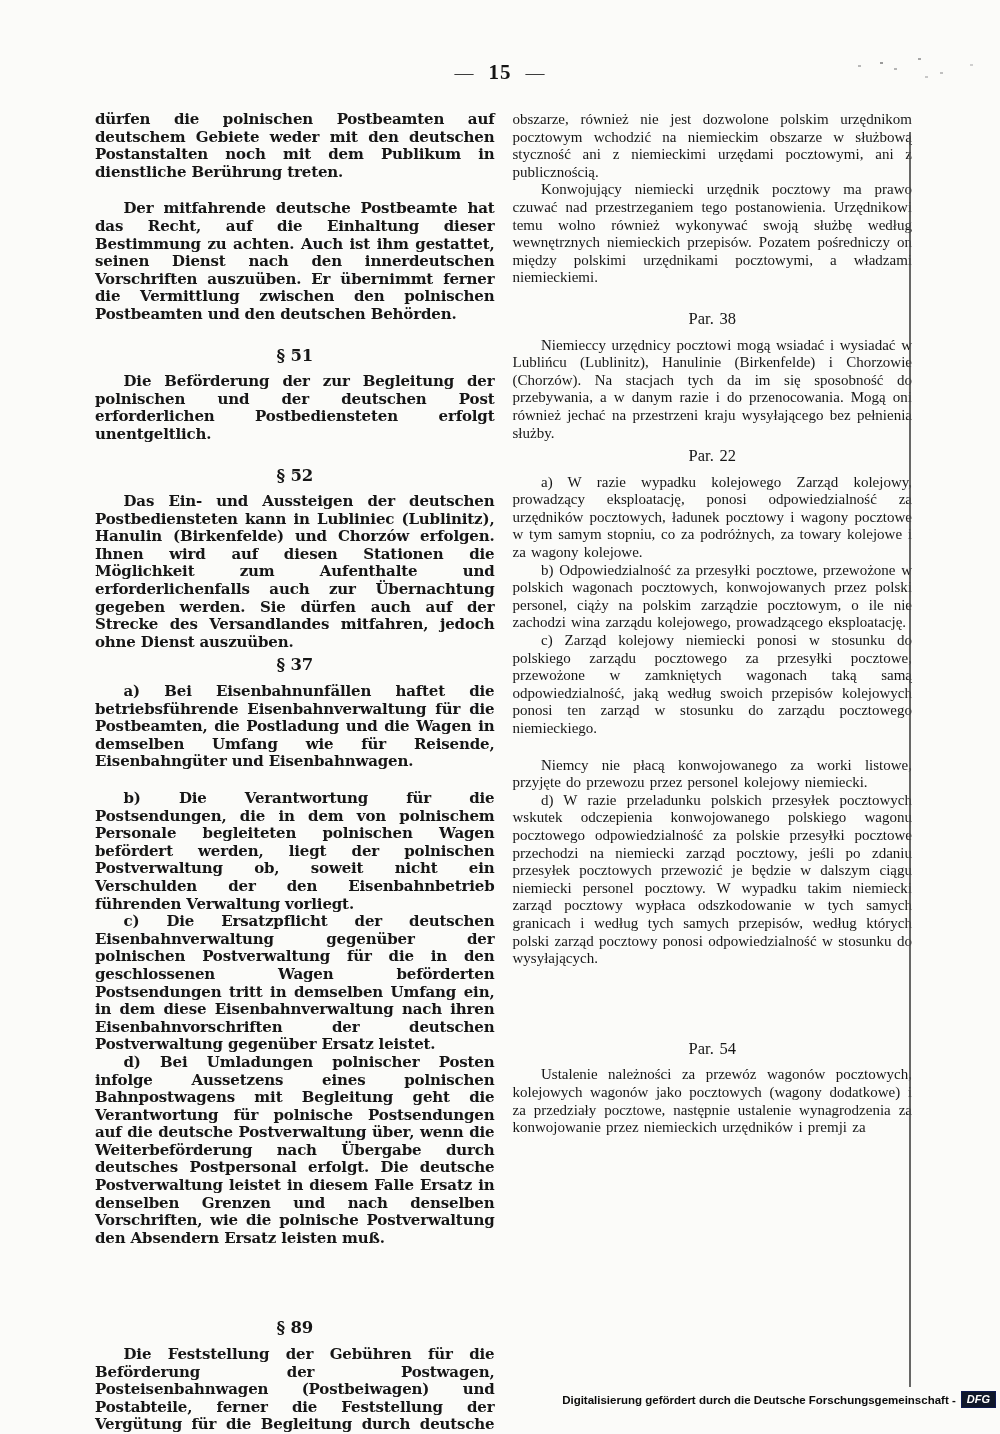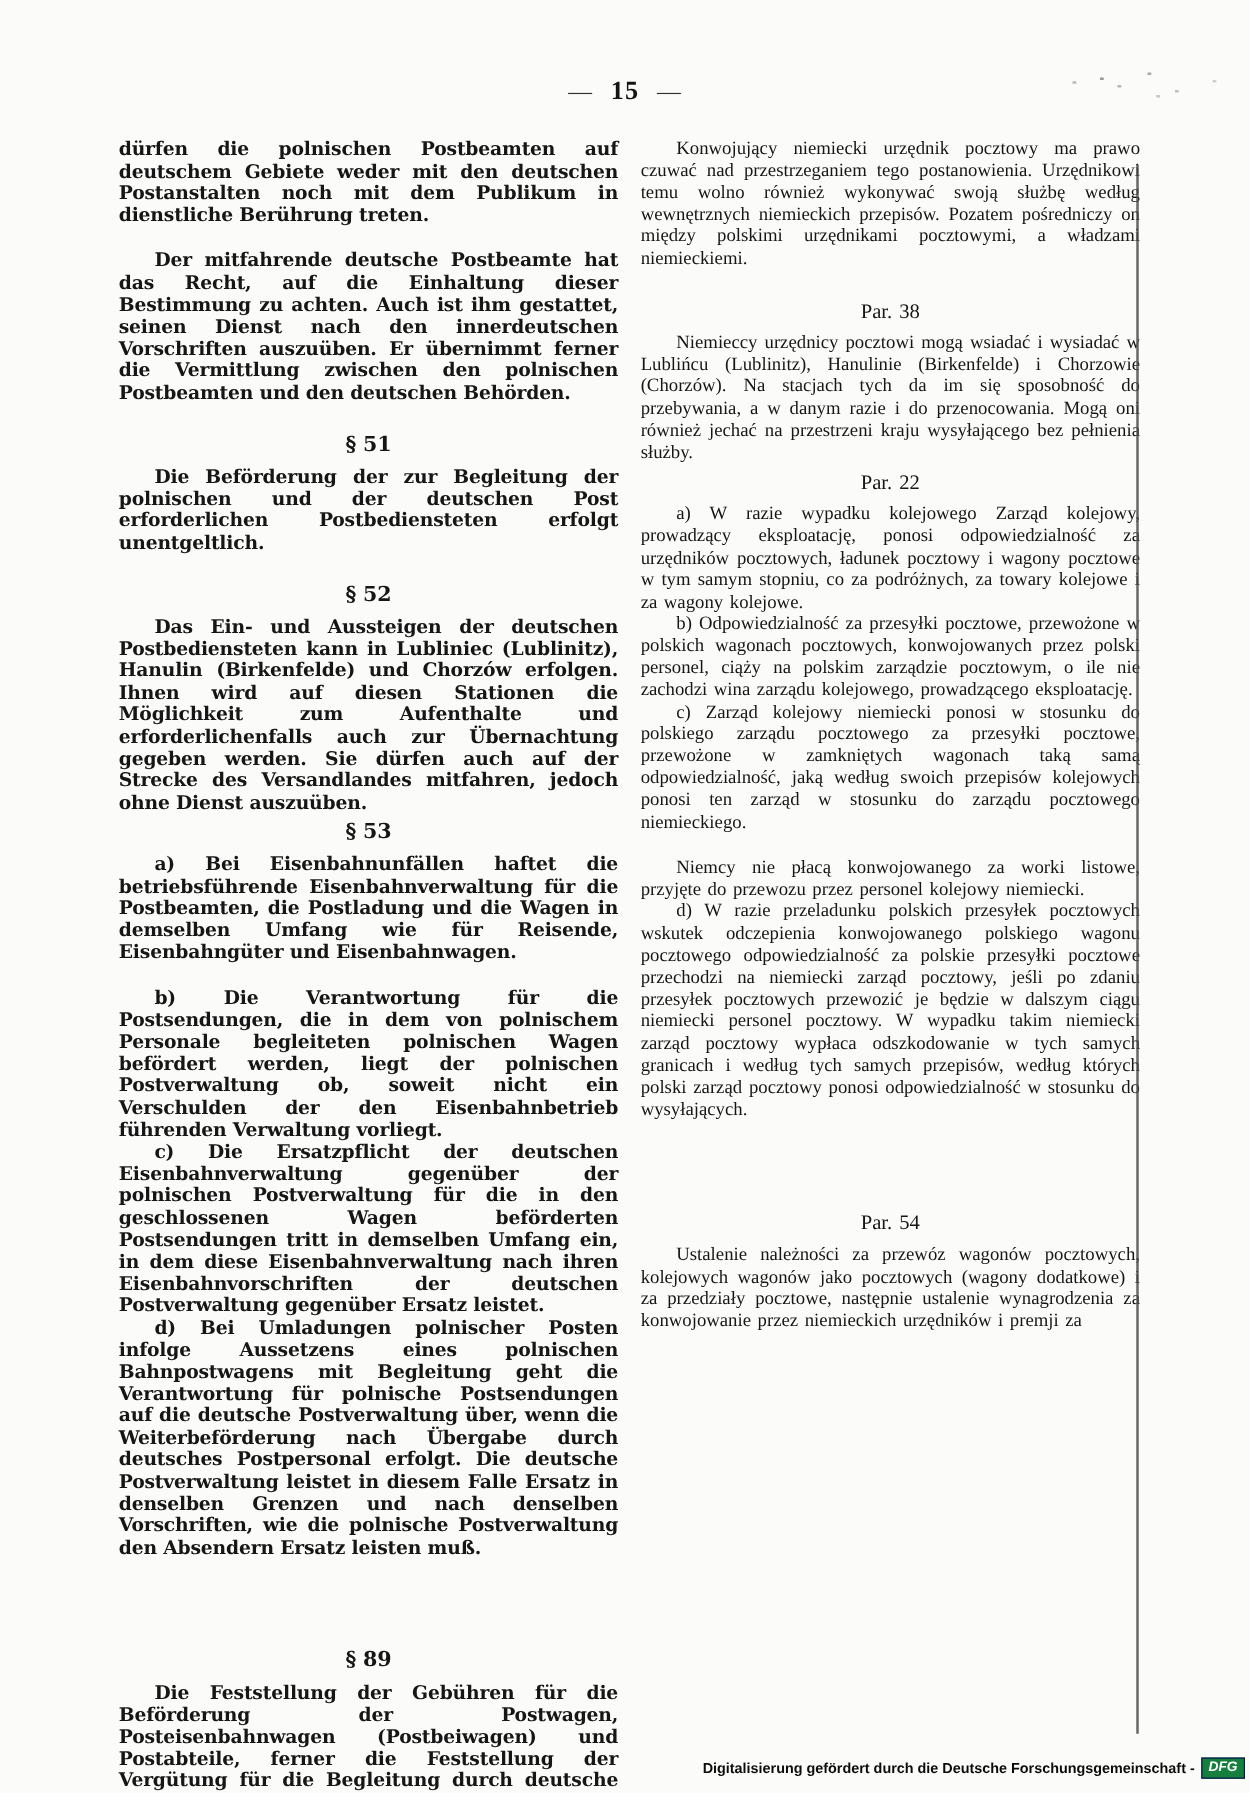--- a/index.html
+++ b/index.html
@@ -71,21 +71,21 @@
   .scan-speck {
     position: absolute;
     width: 3px; height: 2px;
     background: #9a9a9a;
     box-shadow: 14px 6px 0 #b5b5b5, 38px -4px 0 #a8a8a8, 60px 10px 0 #c0c0c0,
                 -22px 3px 0 #b9b9b9, 90px 2px 0 #cfcfcf, 45px 14px 0 #c8c8c8;
   }
   .footer {
     position: absolute;
     right: 4px;
-    bottom: 11px;
+    bottom: 26px;
     display: flex;
     align-items: center;
     gap: 5px;
     font-family: "Liberation Sans", sans-serif;
     font-size: 11.5px;
     font-weight: bold;
     color: #0b0b0b;
   }
   .dfg-logo {
     display: inline-block;
@@ -109,43 +109,44 @@
   <div class="scan-speck" style="left:880px; top:62px;"></div>
 
   <div class="columns">
     <div class="col fraktur">
         <p class="para noindent">dürfen die polnischen Postbeamten auf deutschem Gebiete weder mit den deutschen Postanstalten noch mit dem Publikum in dienstliche Berührung treten.</p>
         <p class="para gap">Der mitfahrende deutsche Postbeamte hat das Recht, auf die Einhaltung dieser Bestimmung zu achten. Auch ist ihm gestattet, seinen Dienst nach den innerdeutschen Vorschriften auszuüben. Er übernimmt ferner die Vermittlung zwischen den polnischen Postbeamten und den deutschen Behörden.</p>
         <h3 class="sec-heading">§ 51</h3>
         <p class="para">Die Beförderung der zur Begleitung der polnischen und der deutschen Post erforderlichen Postbediensteten erfolgt unentgeltlich.</p>
         <h3 class="sec-heading">§ 52</h3>
         <p class="para">Das Ein- und Aussteigen der deutschen Postbediensteten kann in Lubliniec (Lublinitz), Hanulin (Birkenfelde) und Chorzów erfolgen. Ihnen wird auf diesen Stationen die Möglichkeit zum Aufenthalte und erforderlichenfalls auch zur Übernachtung gegeben werden. Sie dürfen auch auf der Strecke des Versandlandes mitfahren, jedoch ohne Dienst auszuüben.</p>
-        <h3 class="sec-heading tight">§ 53</h3>
+        <h3 class="sec-heading tight">§ 37</h3>
         <p class="para">a) Bei Eisenbahnunfällen haftet die betriebsführende Eisenbahnverwaltung für die Postbeamten, die Postladung und die Wagen in demselben Umfang wie für Reisende, Eisenbahngüter und Eisenbahnwagen.</p>
         <p class="para gap">b) Die Verantwortung für die Postsendungen, die in dem von polnischem Personale begleiteten polnischen Wagen befördert werden, liegt der polnischen Postverwaltung ob, soweit nicht ein Verschulden der den Eisenbahnbetrieb führenden Verwaltung vorliegt.</p>
         <p class="para">c) Die Ersatzpflicht der deutschen Eisenbahnverwaltung gegenüber der polnischen Postverwaltung für die in den geschlossenen Wagen beförderten Postsendungen tritt in demselben Umfang ein, in dem diese Eisenbahnverwaltung nach ihren Eisenbahnvorschriften der deutschen Postverwaltung gegenüber Ersatz leistet.</p>
         <p class="para">d) Bei Umladungen polnischer Posten infolge Aussetzens eines polnischen Bahnpostwagens mit Begleitung geht die Verantwortung für polnische Postsendungen auf die deutsche Postverwaltung über, wenn die Weiterbeförderung nach Übergabe durch deutsches Postpersonal erfolgt. Die deutsche Postverwaltung leistet in diesem Falle Ersatz in denselben Grenzen und nach denselben Vorschriften, wie die polnische Postverwaltung den Absendern Ersatz leisten muß.</p>
         <h3 class="sec-heading far">§ 89</h3>
         <p class="para">Die Feststellung der Gebühren für die Beförderung der Postwagen, Posteisenbahnwagen (Postbeiwagen) und Postabteile, ferner die Feststellung der Vergütung für die Begleitung durch deutsche Beamte und der Gefahrprämie bleiben späteren Verein-</p>
       </div>
     <div class="col antiqua">
+        <p class="para noindent">obszarze, również nie jest dozwolone polskim urzędnikom pocztowym wchodzić na niemieckim obszarze w służbową styczność ani z niemieckimi urzędami pocztowymi, ani z publicznością.</p>
         <p class="para">Konwojujący niemiecki urzędnik pocztowy ma prawo czuwać nad przestrzeganiem tego postanowienia. Urzędnikowi temu wolno również wykonywać swoją służbę według wewnętrznych niemieckich przepisów. Pozatem pośredniczy on między polskimi urzędnikami pocztowymi, a władzami niemieckiemi.</p>
         <h3 class="sec-heading">Par. 38</h3>
         <p class="para">Niemieccy urzędnicy pocztowi mogą wsiadać i wysiadać w Lublińcu (Lublinitz), Hanulinie (Birkenfelde) i Chorzowie (Chorzów). Na stacjach tych da im się sposobność do przebywania, a w danym razie i do przenocowania. Mogą oni również jechać na przestrzeni kraju wysyłającego bez pełnienia służby.</p>
         <h3 class="sec-heading tight">Par. 22</h3>
         <p class="para">a) W razie wypadku kolejowego Zarząd kolejowy, prowadzący eksploatację, ponosi odpowiedzialność za urzędników pocztowych, ładunek pocztowy i wagony pocztowe w tym samym stopniu, co za podróżnych, za towary kolejowe i za wagony kolejowe.</p>
         <p class="para">b) Odpowiedzialność za przesyłki pocztowe, przewożone w polskich wagonach pocztowych, konwojowanych przez polski personel, ciąży na polskim zarządzie pocztowym, o ile nie zachodzi wina zarządu kolejowego, prowadzącego eksploatację.</p>
         <p class="para">c) Zarząd kolejowy niemiecki ponosi w stosunku do polskiego zarządu pocztowego za przesyłki pocztowe, przewożone w zamkniętych wagonach taką samą odpowiedzialność, jaką według swoich przepisów kolejowych ponosi ten zarząd w stosunku do zarządu pocztowego niemieckiego.</p>
         <p class="para gap">Niemcy nie płacą konwojowanego za worki listowe, przyjęte do przewozu przez personel kolejowy niemiecki.</p>
         <p class="para">d) W razie przeladunku polskich przesyłek pocztowych wskutek odczepienia konwojowanego polskiego wagonu pocztowego odpowiedzialność za polskie przesyłki pocztowe przechodzi na niemiecki zarząd pocztowy, jeśli po zdaniu przesyłek pocztowych przewozić je będzie w dalszym ciągu niemiecki personel pocztowy. W wypadku takim niemiecki zarząd pocztowy wypłaca odszkodowanie w tych samych granicach i według tych samych przepisów, według których polski zarząd pocztowy ponosi odpowiedzialność w stosunku do wysyłających.</p>
         <h3 class="sec-heading far">Par. 54</h3>
         <p class="para">Ustalenie należności za przewóz wagonów pocztowych, kolejowych wagonów jako pocztowych (wagony dodatkowe) i za przedziały pocztowe, następnie ustalenie wynagrodzenia za konwojowanie przez niemieckich urzędników i premji za</p>
       </div>
   </div>
 
   <div class="scan-edge-line"></div>
 
   <div class="footer">
     <span>Digitalisierung gefördert durch die Deutsche Forschungsgemeinschaft -</span>
-    <span class="dfg-logo" style="background: #15803d;">DFG</span>
+    <span class="dfg-logo" style="background: #0f172a;">DFG</span>
   </div>
 
 </div>
 
 </body></html>

